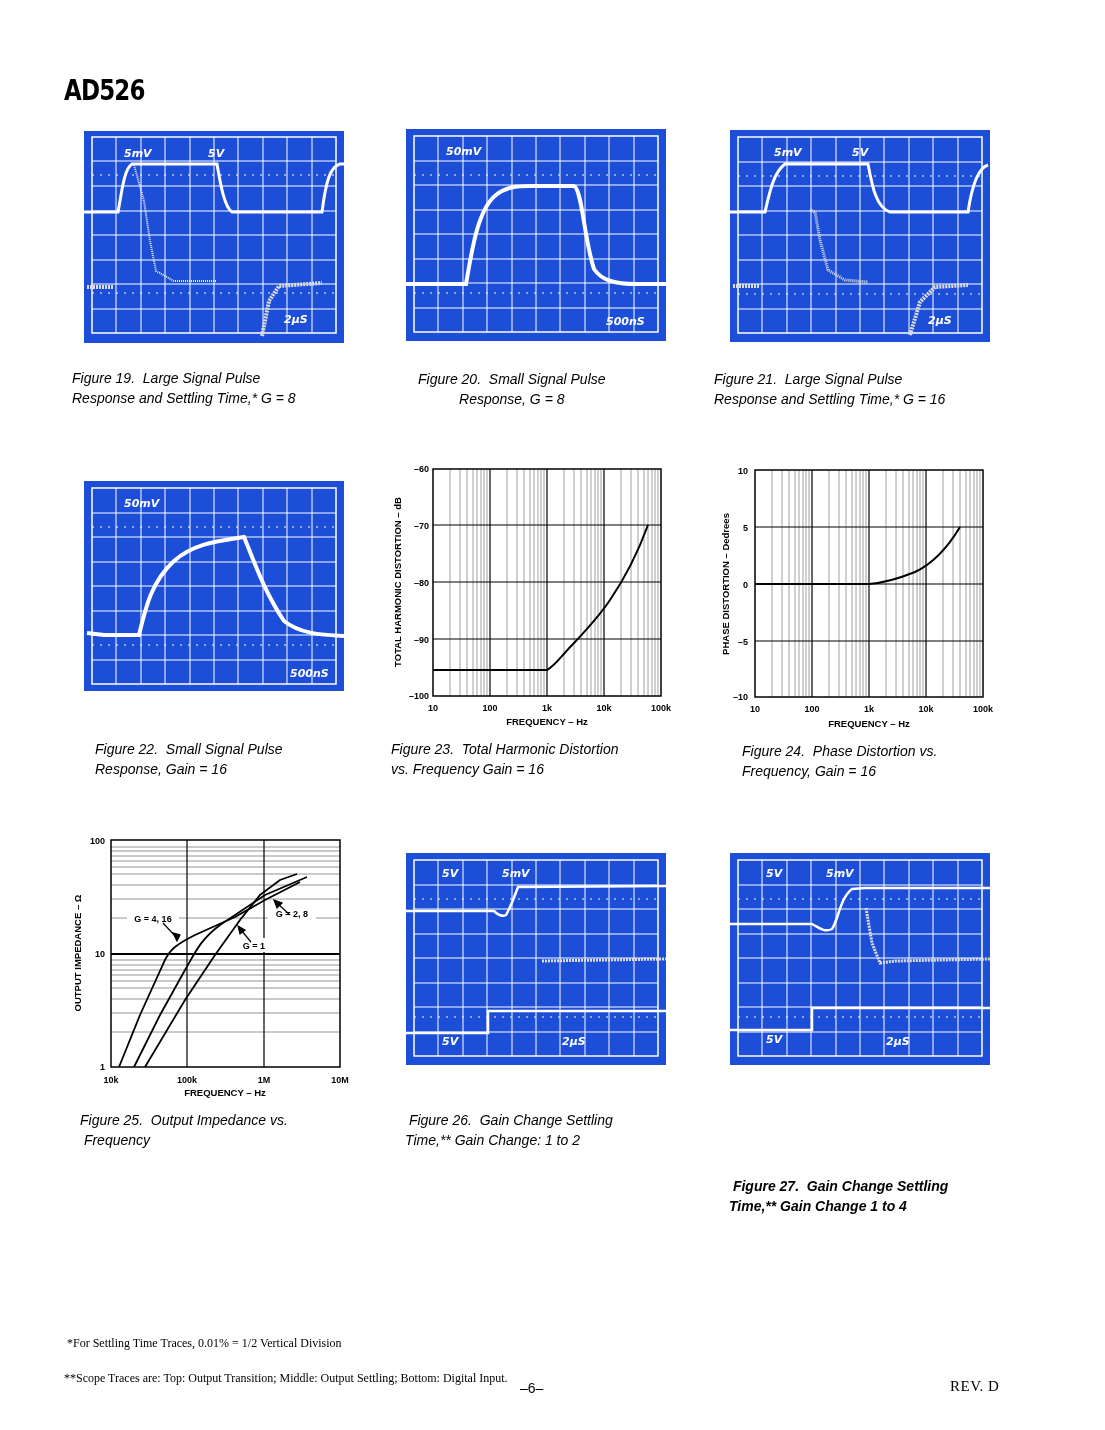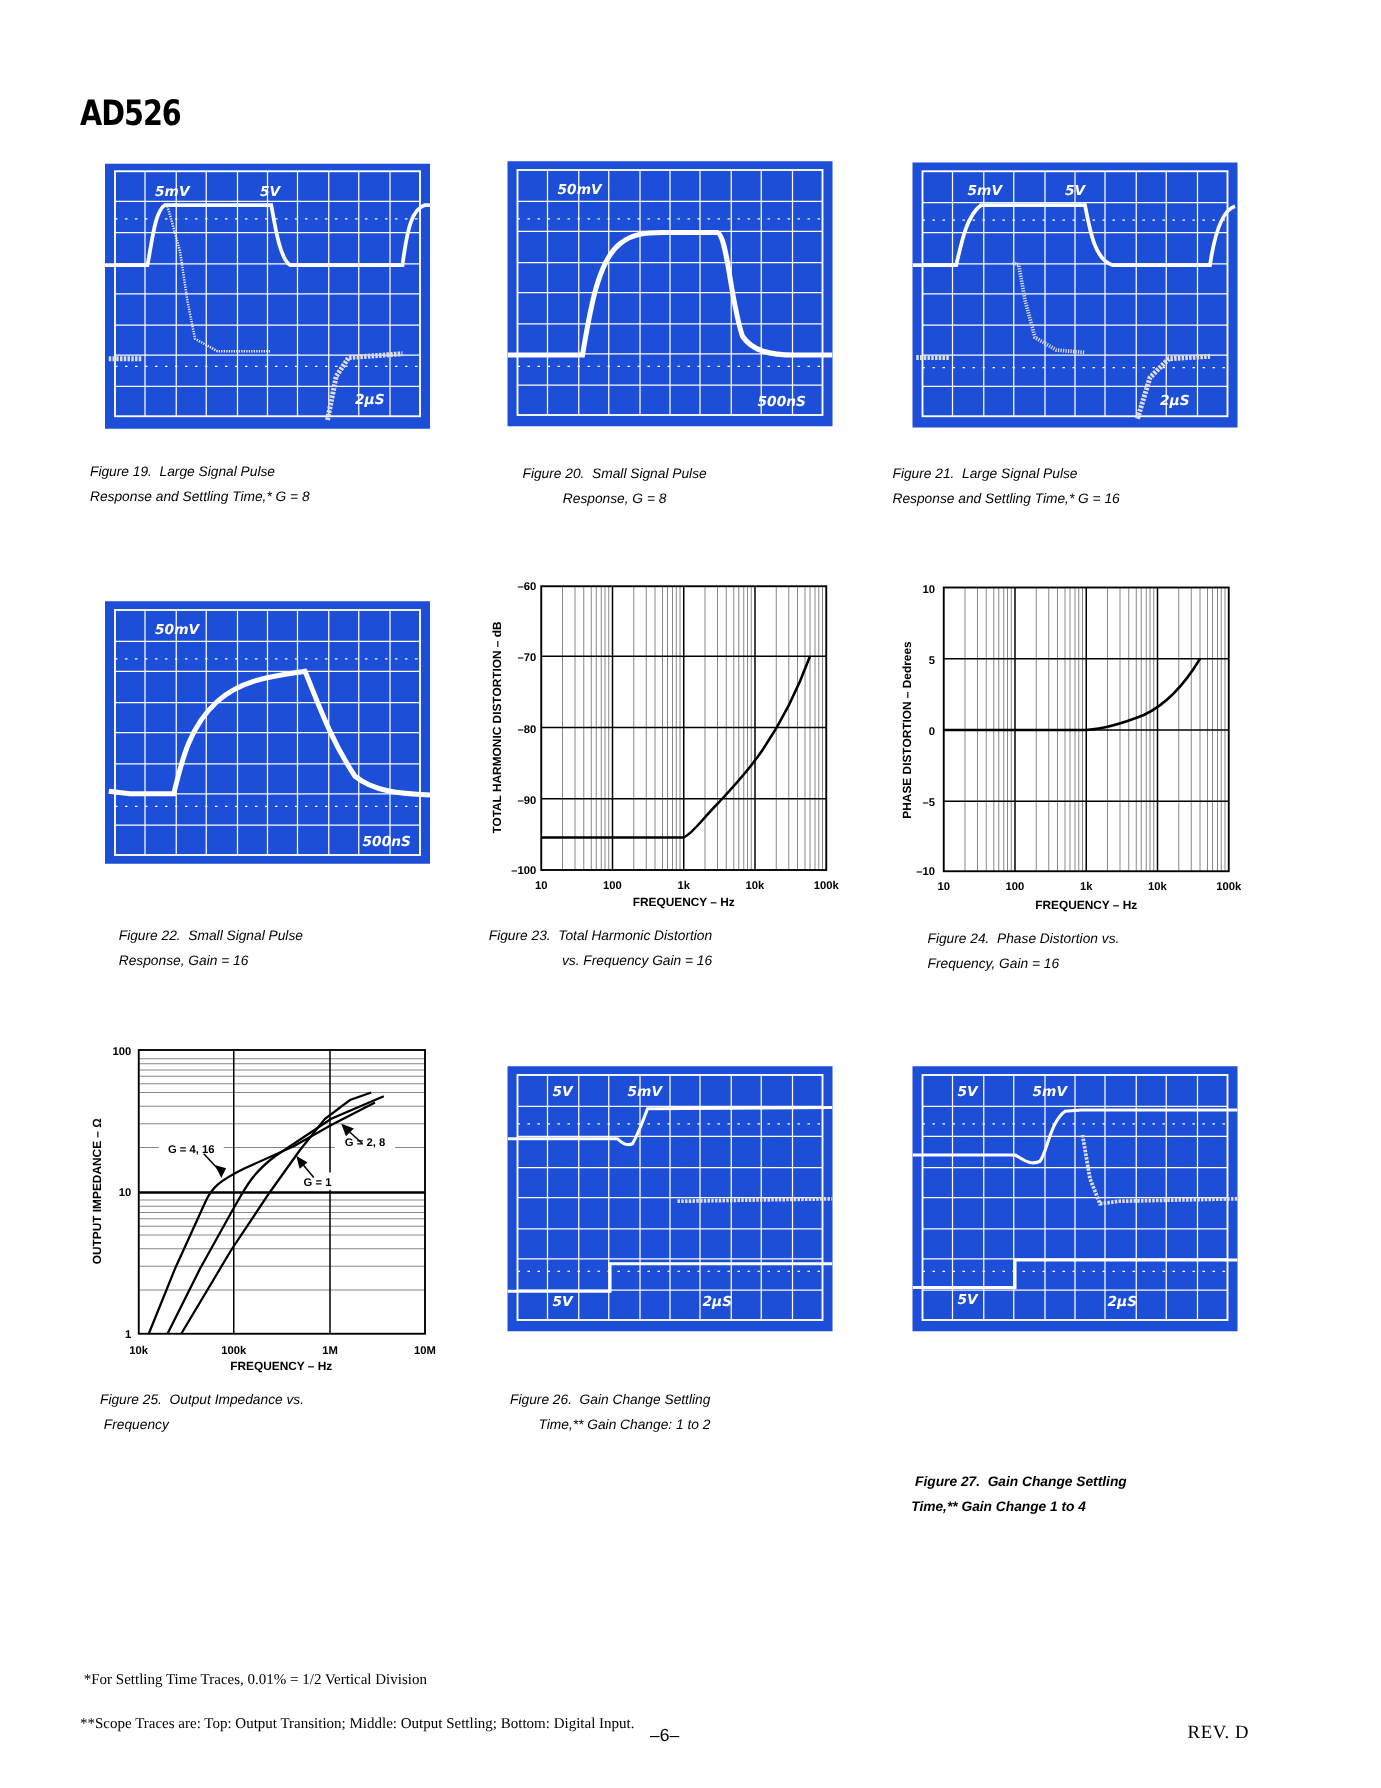--- a/index.html
+++ b/index.html
@@ -1,21 +1,21 @@
 <!DOCTYPE html>
 <html><head>
 <meta charset="utf-8">
 <style>
   html,body{margin:0;padding:0;background:#fff;}
   body{width:1105px;height:1430px;position:relative;overflow:hidden;font-family:"Liberation Sans",sans-serif;color:#000;}
   .abs{position:absolute;}
   .part-title{left:64px;top:74px;font-family:"DejaVu Sans",sans-serif;font-weight:bold;font-size:28px;letter-spacing:-1px;transform:scaleX(0.82);transform-origin:left top;}
   .scope{position:absolute;background:#1d4ed8;}
   .scope svg{display:block;}
-  .caption{position:absolute;font-family:"Liberation Sans",sans-serif;font-style:italic;font-size:11px;line-height:20px;white-space:pre;}
+  .caption{position:absolute;font-family:"Liberation Sans",sans-serif;font-style:italic;font-size:14px;line-height:20px;white-space:pre;}
   .plot{position:absolute;}
   .plot svg{display:block;overflow:visible;}
   .footnote{position:absolute;font-family:"Liberation Serif",serif;font-size:12px;line-height:16px;white-space:pre;}
   .pagenum{position:absolute;font-family:"Liberation Sans",sans-serif;font-size:14px;}
   .rev{position:absolute;font-family:Liberation Serif, serif;font-size:15px;letter-spacing:0.5px;}
   .tick{font-family:"Liberation Sans",sans-serif;font-size:9px;font-weight:bold;}
   .axlab{font-family:"Liberation Sans",sans-serif;font-size:9.5px;font-weight:bold;}
   .scopelab{font-family:"DejaVu Sans",sans-serif;font-style:italic;font-weight:bold;font-size:11px;fill:#fff;}
 </style>
 </head>
@@ -281,21 +281,21 @@
         <text x="154" y="252">1k</text>
         <text x="211" y="252">10k</text>
         <text x="268" y="252">100k</text>
       </g>
     <text class="axlab" x="154" y="267" text-anchor="middle">FREQUENCY – Hz</text>
     <text class="axlab" transform="translate(14,124) rotate(-90)" text-anchor="middle">PHASE DISTORTION – Dedrees</text>
   </svg>
 </div>
 
 <div class="caption" style="left:95px;top:739px;"><span>Figure 22.  Small Signal Pulse</span><br><span>Response, Gain = 16</span></div>
-<div class="caption" style="left:391px;top:739px;text-align:right;"><span>Figure 23.  Total Harmonic Distortion</span><br><span>vs. Frequency Gain = 16</span></div>
+<div class="caption" style="left:391px;top:739px;"><span>Figure 23.  Total Harmonic Distortion</span><br><span>vs. Frequency Gain = 16</span></div>
 <div class="caption" style="left:742px;top:741px;"><span>Figure 24.  Phase Distortion vs.</span><br><span>Frequency, Gain = 16</span></div>
 
 <div class="plot" style="left:65px;top:825px;width:295px;height:280px;">
   <svg width="295" height="280" viewBox="0 0 295 280">
     <g stroke="#888" stroke-width="0.9">
       <line x1="46" y1="22" x2="275" y2="22"></line>
         <line x1="46" y1="26" x2="275" y2="26"></line>
         <line x1="46" y1="31" x2="275" y2="31"></line>
         <line x1="46" y1="36" x2="275" y2="36"></line>
         <line x1="46" y1="42" x2="275" y2="42"></line>
@@ -418,20 +418,20 @@
     <path d="M136,55 L142,90 L150,110 L165,108 L260,106" fill="none" stroke="#ddd" stroke-width="3" stroke-dasharray="2,1"></path>
     <path d="M0,177 L82,177 L82,155 L260,155" fill="none" stroke="#fff" stroke-width="2.5"></path>
     <text class="scopelab" x="36" y="24">5V</text>
     <text class="scopelab" x="96" y="24">5mV</text>
     <text class="scopelab" x="36" y="190">5V</text>
     <text class="scopelab" x="156" y="192">2μS</text>
   </svg>
 </div>
 
 <div class="caption" style="left:80px;top:1110px;"><span>Figure 25.  Output Impedance vs.</span><br><span> Frequency</span></div>
-<div class="caption" style="left:405px;top:1110px;text-align:right;"><span> Figure 26.  Gain Change Settling</span><br><span>Time,** Gain Change: 1 to 2</span></div>
+<div class="caption" style="left:405px;top:1110px;"><span> Figure 26.  Gain Change Settling</span><br><span>Time,** Gain Change: 1 to 2</span></div>
 <div class="caption" style="left:729px;top:1176px;font-weight:bold;"><span> Figure 27.  Gain Change Settling</span><br><span>Time,** Gain Change 1 to 4</span></div>
 
 <div class="footnote" style="left:64px;top:1335px;"> *For Settling Time Traces, 0.01% = 1/2 Vertical Division</div>
 <div class="footnote" style="left:64px;top:1351px;margin-top:19px;">**Scope Traces are: Top: Output Transition; Middle: Output Settling; Bottom: Digital Input.</div>
 
 <div class="pagenum" style="left:520px;top:1380px;">–6–</div>
 <div class="rev" style="left:950px;top:1378px;">REV. D</div>
 
 </body></html>

